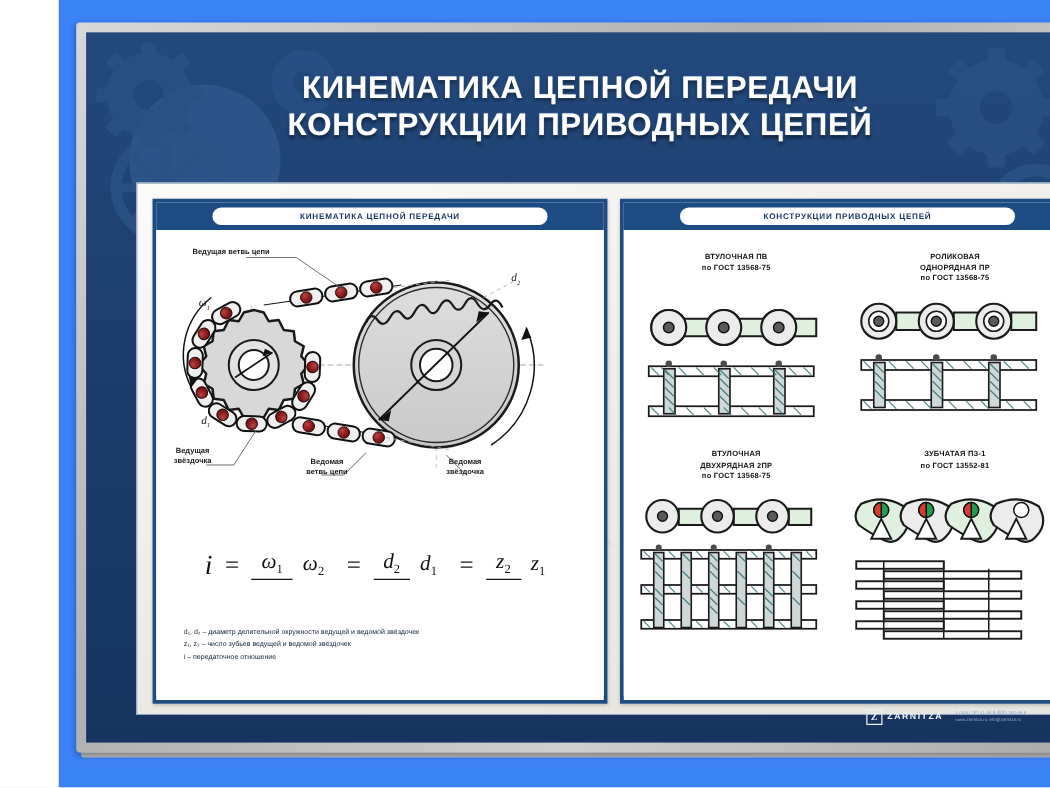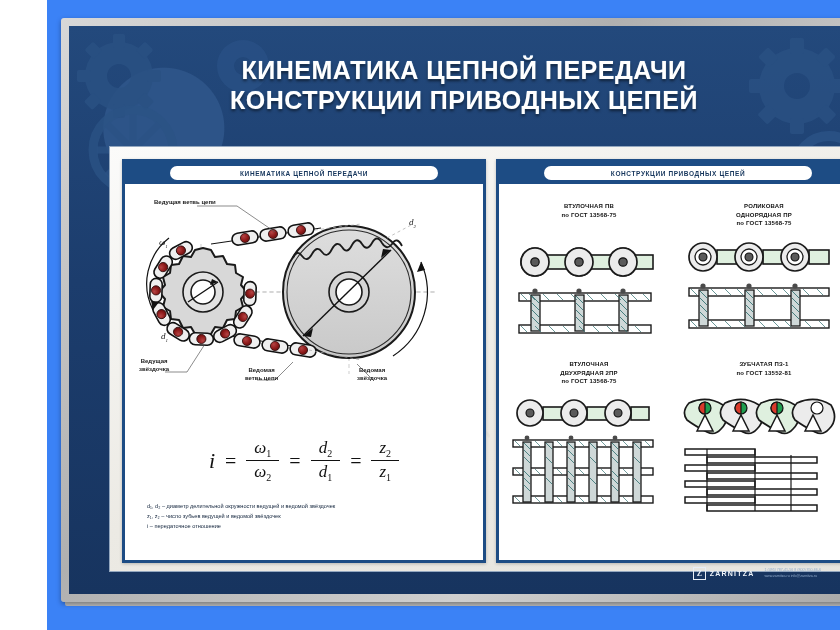--- a/index.html
+++ b/index.html
@@ -102,21 +102,21 @@
 
   
   .formula{
     position:absolute;left:0;right:0;top:255px;
     display:flex;align-items:center;justify-content:center;
     gap:10px;color:#111;
     font-family:"Liberation Serif", serif;
   }
   .formula .i{font-size:22px;font-style:italic;}
   .formula .eq{font-size:20px;}
-  .frac{display:inline-flex;flex-direction:column;align-items:center;}
+  .frac{display:inline-flex;align-items:center;}
   .frac .top{border-bottom:1.4px solid #111;padding:0 8px 1px 8px;}
   .frac .bot{padding:2px 8px 0 8px;}
   .frac .top,.frac .bot{font-size:17px;font-style:italic;line-height:1.1;}
   .frac sub{font-size:10px;font-style:normal;}
 
   .legend{
     position:absolute;left:22px;top:318px;
     font-size:5.6px;color:#12243c;line-height:1.75;
   }
   .legend div{white-space:nowrap;}

